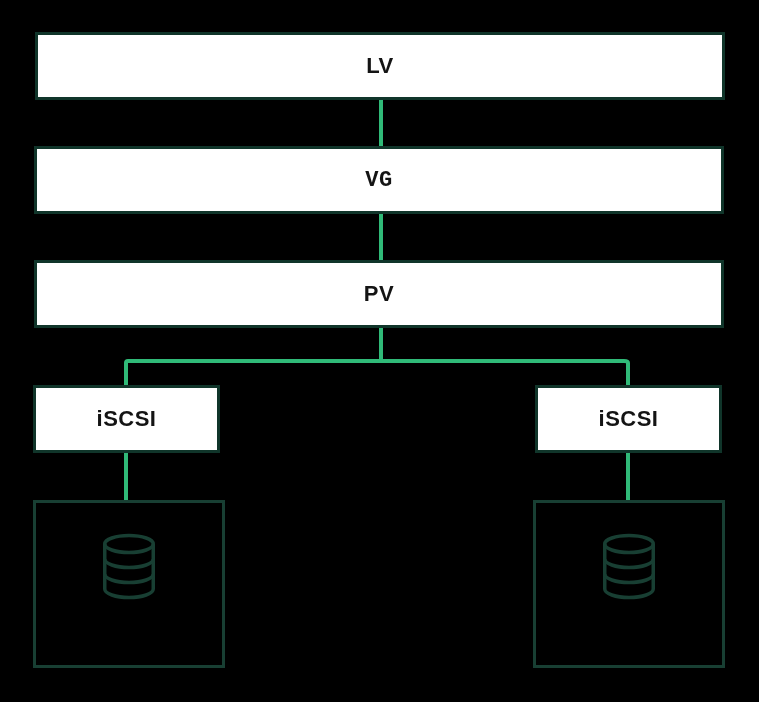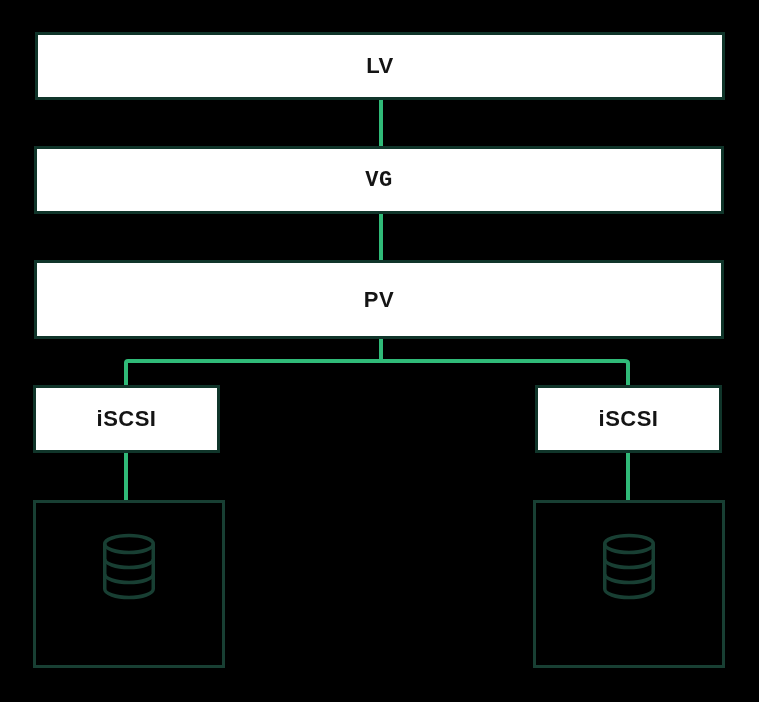--- a/index.html
+++ b/index.html
@@ -33,21 +33,21 @@
     justify-content: center;
   }
   .node .label {
     color: #141414;
     font-size: 22px;
     font-weight: 600;
     letter-spacing: 0.5px;
   }
   .node-lv { left: 35px; top: 32px;  width: 690px; height: 68px; }
   .node-vg { left: 34px; top: 146px; width: 690px; height: 68px; font-family: Liberation Mono, monospace; }
-  .node-pv { left: 34px; top: 260px; width: 690px; height: 79px; }
+  .node-pv { left: 34px; top: 260px; width: 690px; height: 68px; }
   .node-iscsi-left  { left: 33px;  top: 385px; width: 187px; height: 68px; }
   .node-iscsi-right { left: 535px; top: 385px; width: 187px; height: 68px; }
   .storage {
     position: absolute;
     box-sizing: border-box;
     background: transparent;
     border: 3px solid #183f33;
     display: flex;
     align-items: flex-start;
     justify-content: center;

